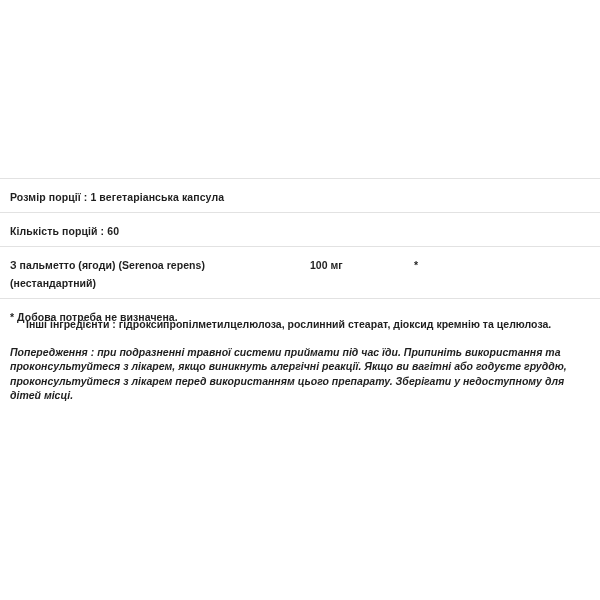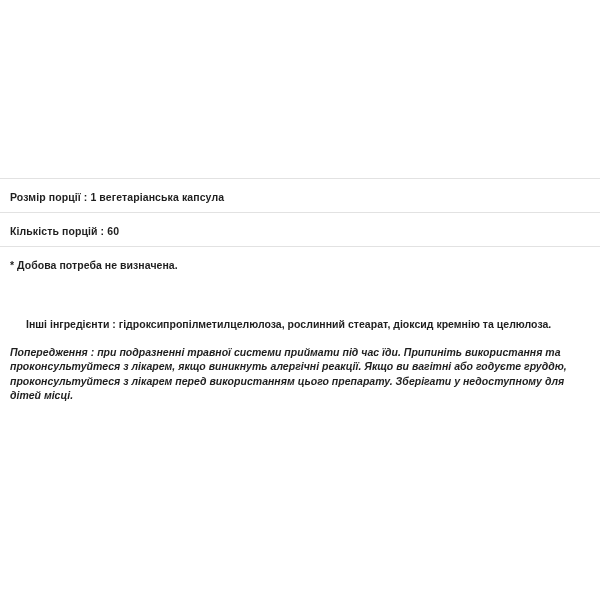--- a/index.html
+++ b/index.html
@@ -159,20 +159,31 @@
         </tr>
 
         <tr class="row row-count">
           <td colspan="3">
             <span class="count-text">Кількість порцій : 60</span>
           </td>
         </tr>
 
 
 
+        <tr class="row row-ingredient">
+          <td>
+            <span class="ing-name">З пальметто (ягоди) (Serenoa repens) (нестандартний)</span>
+          </td>
+          <td>
+            <span class="ing-amount">100 мг</span>
+          </td>
+          <td>
+            <span class="ing-dv">*</span>
+          </td>
+        </tr>
 
         <tr class="row row-footnote">
           <td colspan="3">
             <span class="footnote-text">* Добова потреба не визначена.</span>
           </td>
         </tr>
       </tbody>
     </table>
   </div>
 

